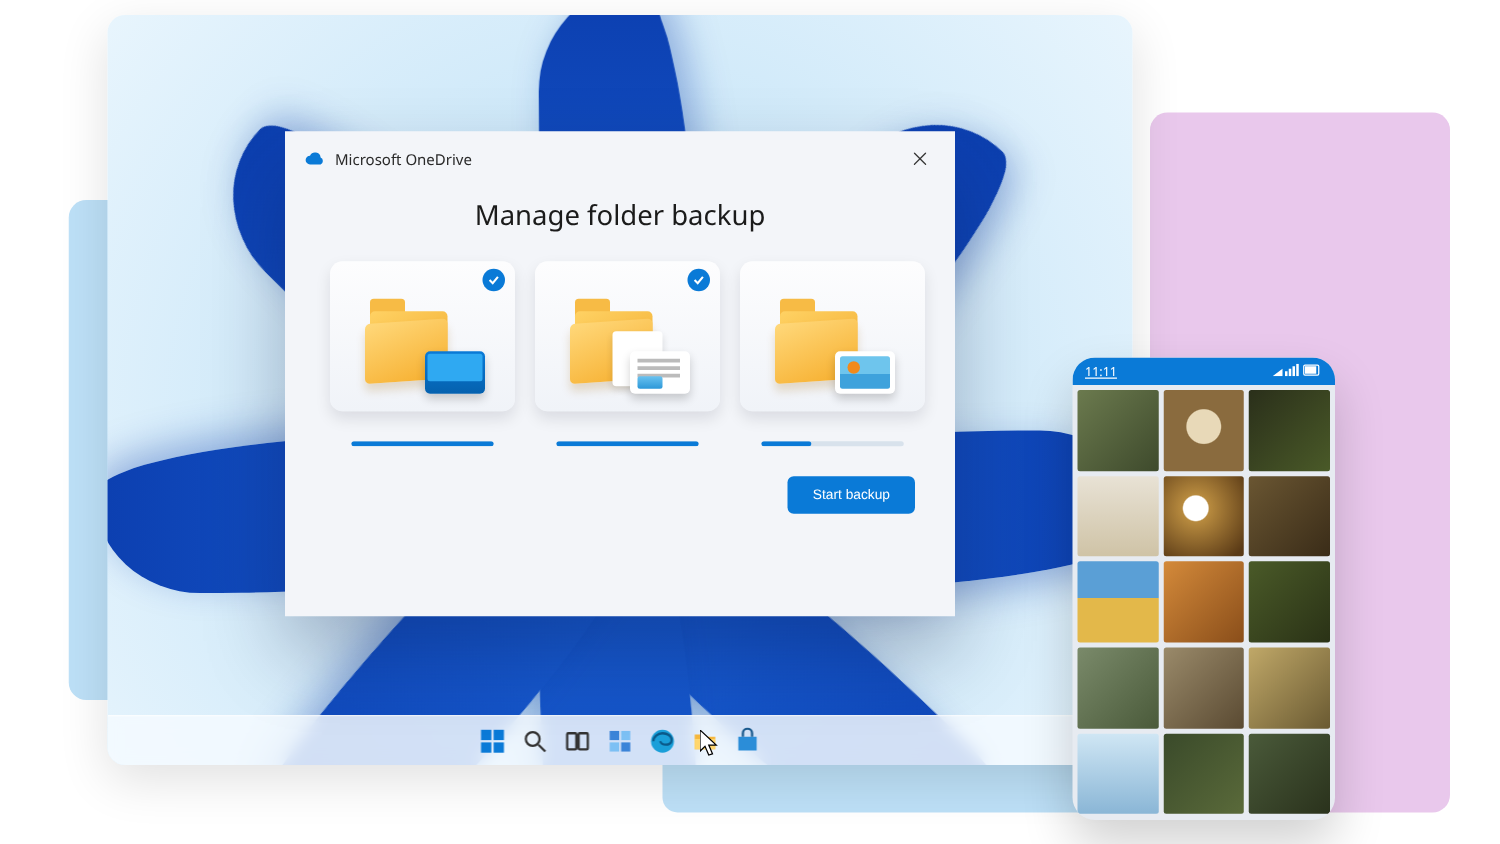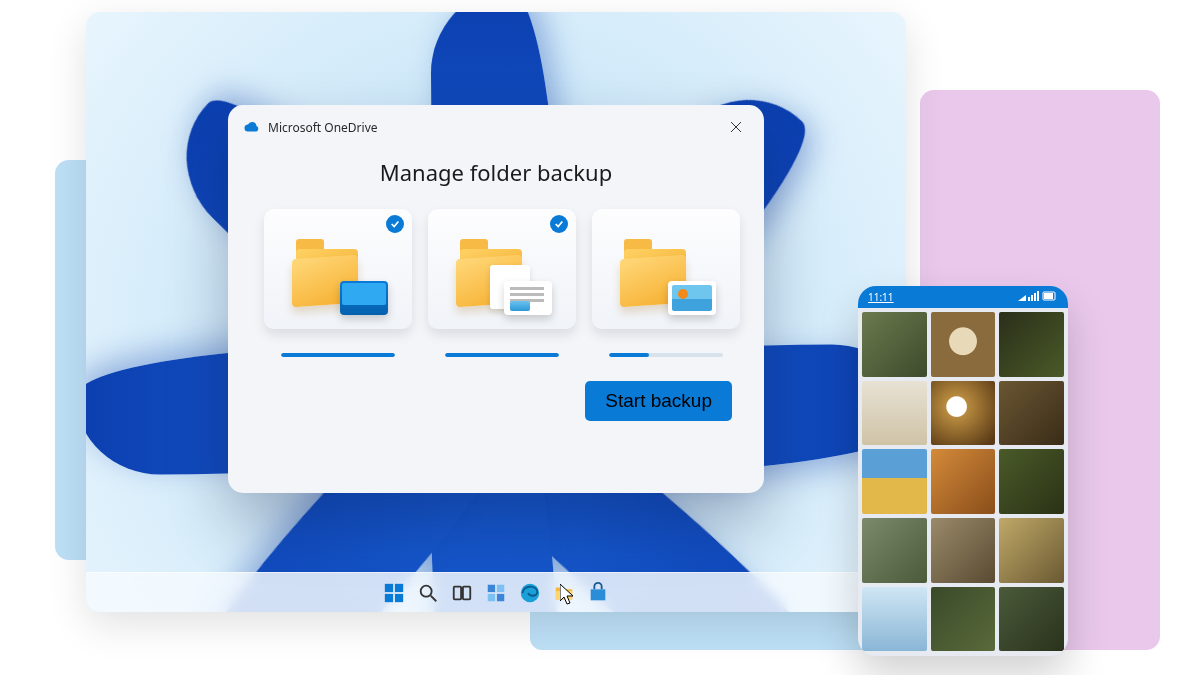--- a/index.html
+++ b/index.html
@@ -88,21 +88,21 @@
     display: flex; align-items: center; justify-content: center;
     color: #3a3a3a;
   }
 
   
   .dialog {
     position: absolute;
     left: 228px; top: 105px;
     width: 536px; height: 388px;
     background: #f3f5f9;
-    border-radius: 15px;
+    border-radius: 0;
     box-shadow: 0 30px 60px rgba(0,0,40,0.25);
   }
   .dialog-titlebar {
     display: flex; align-items: center;
     padding: 10px 14px 6px 16px;
     gap: 8px;
   }
   .cloud-icon { width: 16px; height: 12px; }
   .dialog-title { font-size: 12px; color: #2a2a2a; flex: 1; }
   .dialog-close {
@@ -161,22 +161,22 @@
     border-radius: 3px;
   }
 
   .dialog-footer {
     display: flex;
     justify-content: flex-end;
     padding: 24px 32px 0 0;
   }
   .start-btn {
     background: #0a7ad7;
-    color: #000000;
-    font-size: 19px;
+    color: #ffffff;
+    font-size: 11px;
     padding: 9px 20px;
     border-radius: 5px;
     cursor: pointer;
     border: none;
   }
 
   
   .phone {
     position: absolute;
     left: 858px; top: 286px;

